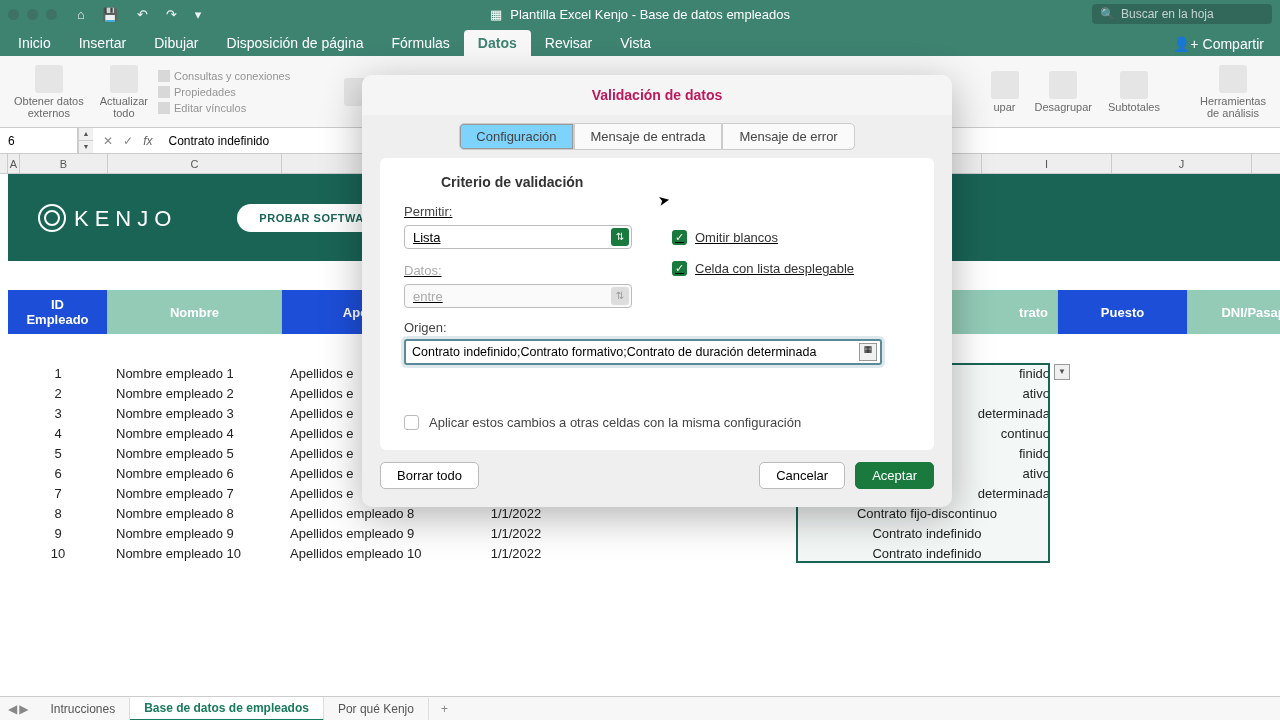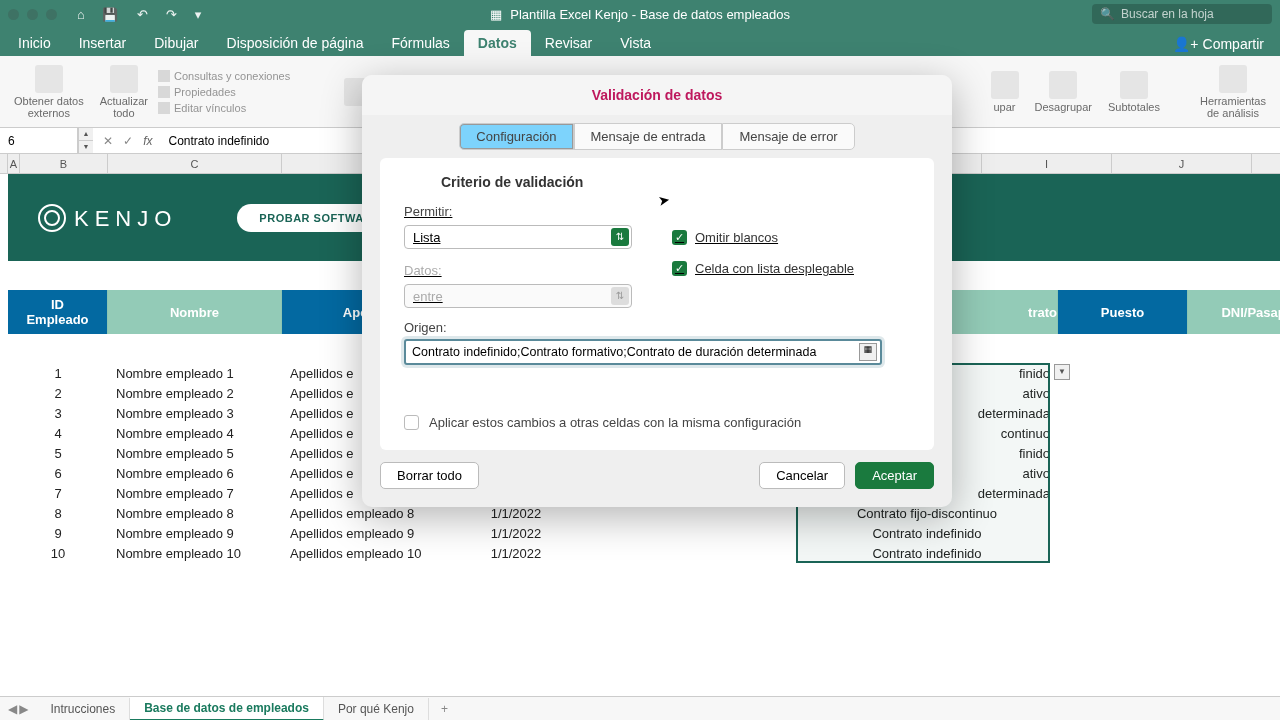--- a/index.html
+++ b/index.html
@@ -47,21 +47,21 @@
 
 .grid-area { position: relative; background: #fff; height: 543px; overflow: hidden; }
 .kenjo-banner { position: absolute; top: 0; left: 8px; right: -20px; height: 87px; background: #1a6456; display: flex; align-items: center; padding: 0 30px; }
 .kenjo-logo { color: #fff; font-size: 22px; letter-spacing: 6px; font-weight: 400; display: flex; align-items: flex-end; gap: 8px; }
 .kenjo-finger { width: 28px; height: 28px; border: 2px solid #fff; border-radius: 50%; position: relative; }
 .kenjo-finger::before { content:''; position:absolute; inset:4px; border:2px solid #fff; border-radius:50%; }
 .probar-btn { background: #fff; color: #1a6456; padding: 8px 22px; border-radius: 18px; font-size: 11px; font-weight: 600; margin-left: 60px; letter-spacing: 0.5px; }
 
 
 .table-headers { position: absolute; top: 116px; left: 8px; right: -20px; height: 44px; display: flex; }
-.th { background: #0369a1; color: #fff; font-size: 13px; font-weight: 600; display: flex; align-items: center; justify-content: center; text-align: center; border-right: 1px solid #8cc5b2; flex-shrink: 0; }
+.th { background: #1d4ed8; color: #fff; font-size: 13px; font-weight: 600; display: flex; align-items: center; justify-content: center; text-align: center; border-right: 1px solid #8cc5b2; flex-shrink: 0; }
 .th.alt { background: #93cbb7; }
 
 
 .data-rows { position: absolute; top: 189px; left: 8px; right: -20px; font-size: 13px; color: #222; }
 .data-row { height: 20px; display: flex; align-items: center; }
 .cell { flex-shrink: 0; padding: 0 8px; overflow: hidden; white-space: nowrap; }
 .cell.center { text-align: center; }
 .contract-cell { text-align: center; }
 .selection-box { position: absolute; border: 2px solid #1a6456; background: rgba(26,100,86,0.05); }
 .dropdown-arrow { position: absolute; width: 16px; height: 16px; border: 1px solid #999; background: #f0f0f0; font-size: 8px; text-align: center; line-height: 14px; color: #555; }
@@ -240,21 +240,21 @@
     </div>
     <div class="probar-btn">PROBAR SOFTWARE</div>
   </div>
 
   <div class="table-headers">
     <div class="th" style="width:100px;white-space:pre-line">ID
 Empleado</div>
     <div class="th alt" style="width:174px">Nombre</div>
     <div class="th" style="width:90px;justify-content:flex-end;padding-right:0">Apel</div>
     <div class="th" style="width:566px;border-right:none"></div>
-    <div class="th alt" style="width:120px;justify-content:flex-end;padding-right:0">trato</div>
+    <div class="th alt" style="width:120px;justify-content:flex-end;padding-right:9px">trato</div>
     <div class="th" style="width:130px">Puesto</div>
     <div class="th alt" style="width:140px">DNI/Pasapo</div>
   </div>
 
   <div class="data-rows" id="data-rows">
       <div class="data-row">
         <div class="cell center" style="width:100px">1</div>
         <div class="cell" style="width:174px">Nombre empleado 1</div>
         <div class="cell" style="width:174px">Apellidos e</div>
         <div class="cell center" style="width:120px"></div>

